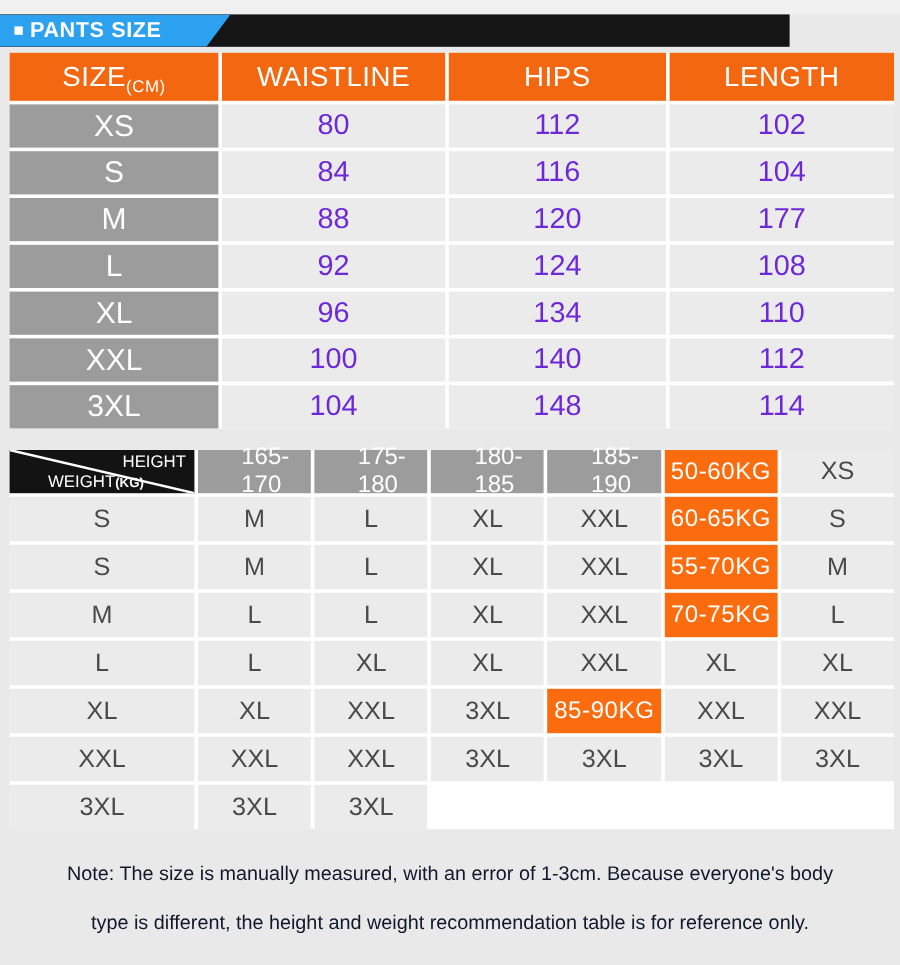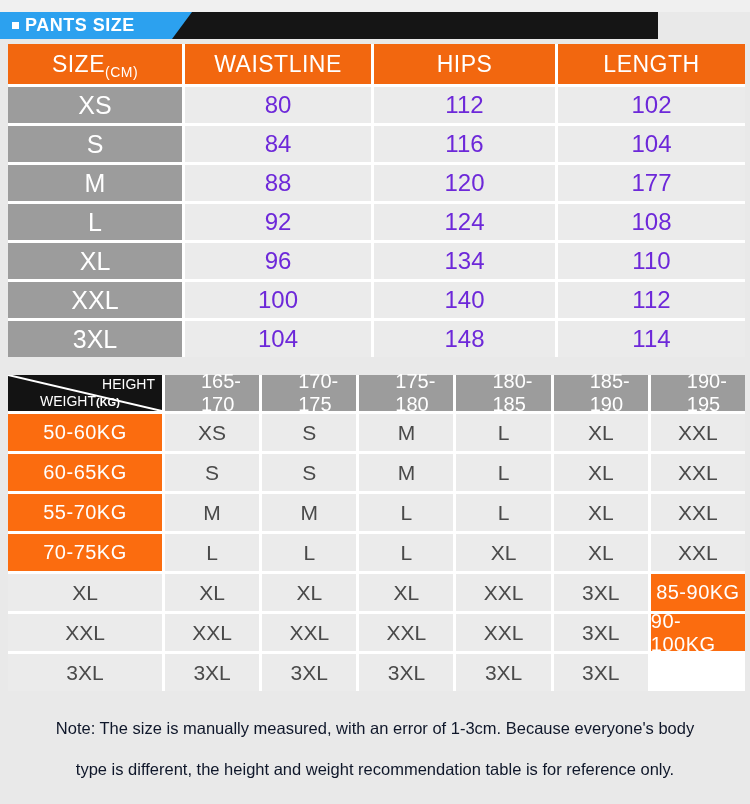--- a/index.html
+++ b/index.html
@@ -116,25 +116,23 @@
 
   <div class="tbl t2">
     <div class="t2-corner">
       <svg viewBox="0 0 100 100" preserveAspectRatio="none">
         <line x1="0" y1="0" x2="100" y2="100" stroke="#ffffff" stroke-width="2" vector-effect="non-scaling-stroke"></line>
       </svg>
       <span class="h-label">HEIGHT</span>
       <span class="w-label"><span>WEIGHT</span><span class="w-unit">(KG)</span></span>
     </div>
     <div class="cell t2-colhead">165-170</div>
-    <div class="cell t2-colhead">170-175</div>
     <div class="cell t2-colhead">175-180</div>
     <div class="cell t2-colhead">180-185</div>
     <div class="cell t2-colhead">185-190</div>
-    <div class="cell t2-colhead">190-195</div>
 
     <div class="cell t2-weight">50-60KG</div>
     <div class="cell t2-val">XS</div>
     <div class="cell t2-val">S</div>
     <div class="cell t2-val">M</div>
     <div class="cell t2-val">L</div>
     <div class="cell t2-val">XL</div>
     <div class="cell t2-val">XXL</div>
 
     <div class="cell t2-weight">60-65KG</div>
@@ -169,21 +167,20 @@
     <div class="cell t2-val">3XL</div>
 
     <div class="cell t2-weight">85-90KG</div>
     <div class="cell t2-val">XXL</div>
     <div class="cell t2-val">XXL</div>
     <div class="cell t2-val">XXL</div>
     <div class="cell t2-val">XXL</div>
     <div class="cell t2-val">XXL</div>
     <div class="cell t2-val">3XL</div>
 
-    <div class="cell t2-weight">90-100KG</div>
     <div class="cell t2-val">3XL</div>
     <div class="cell t2-val">3XL</div>
     <div class="cell t2-val">3XL</div>
     <div class="cell t2-val">3XL</div>
     <div class="cell t2-val">3XL</div>
     <div class="cell t2-val">3XL</div>
   </div>
 
   <div class="note">
     <div>Note: The size is manually measured, with an error of 1-3cm. Because everyone's body</div>

